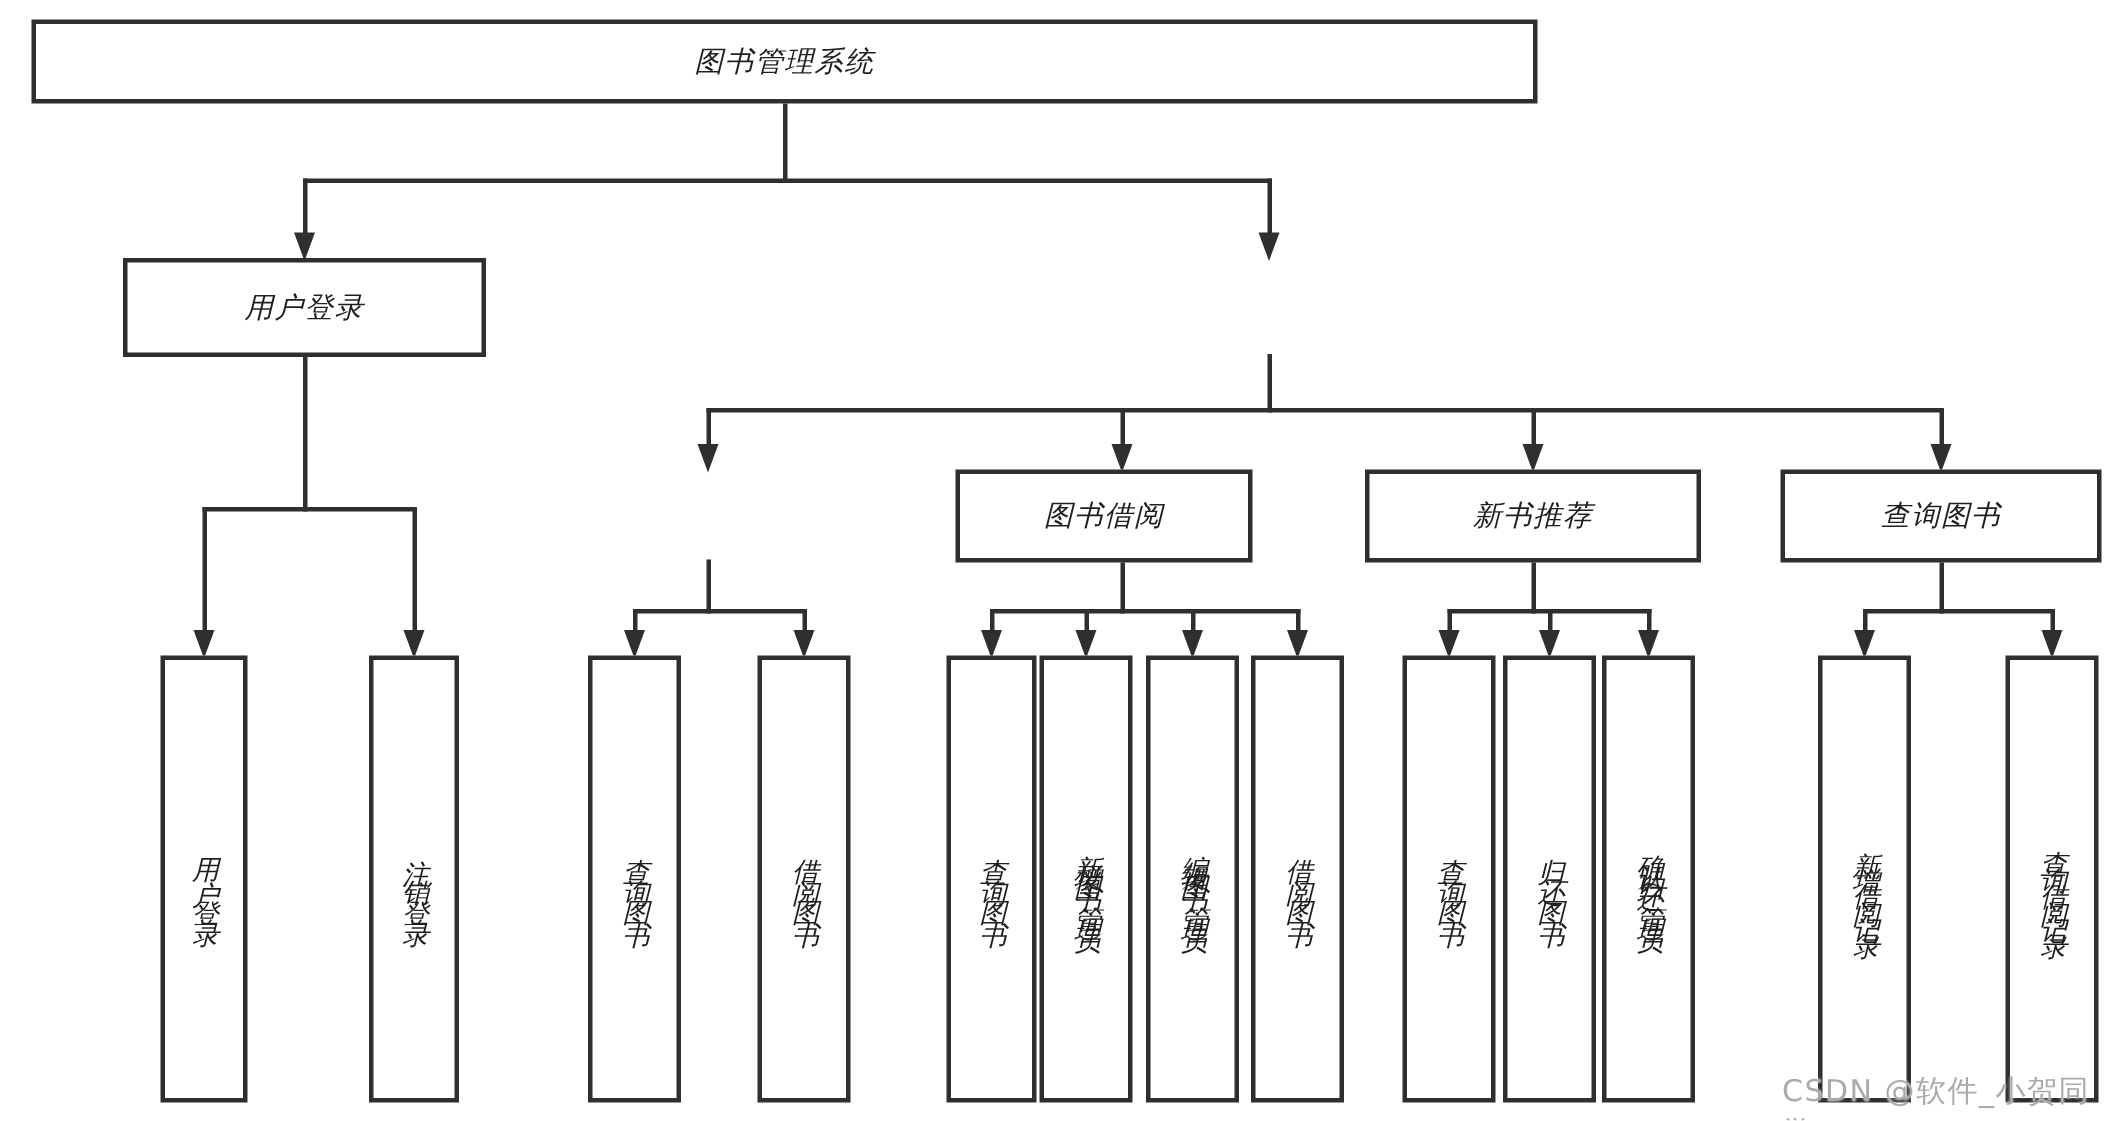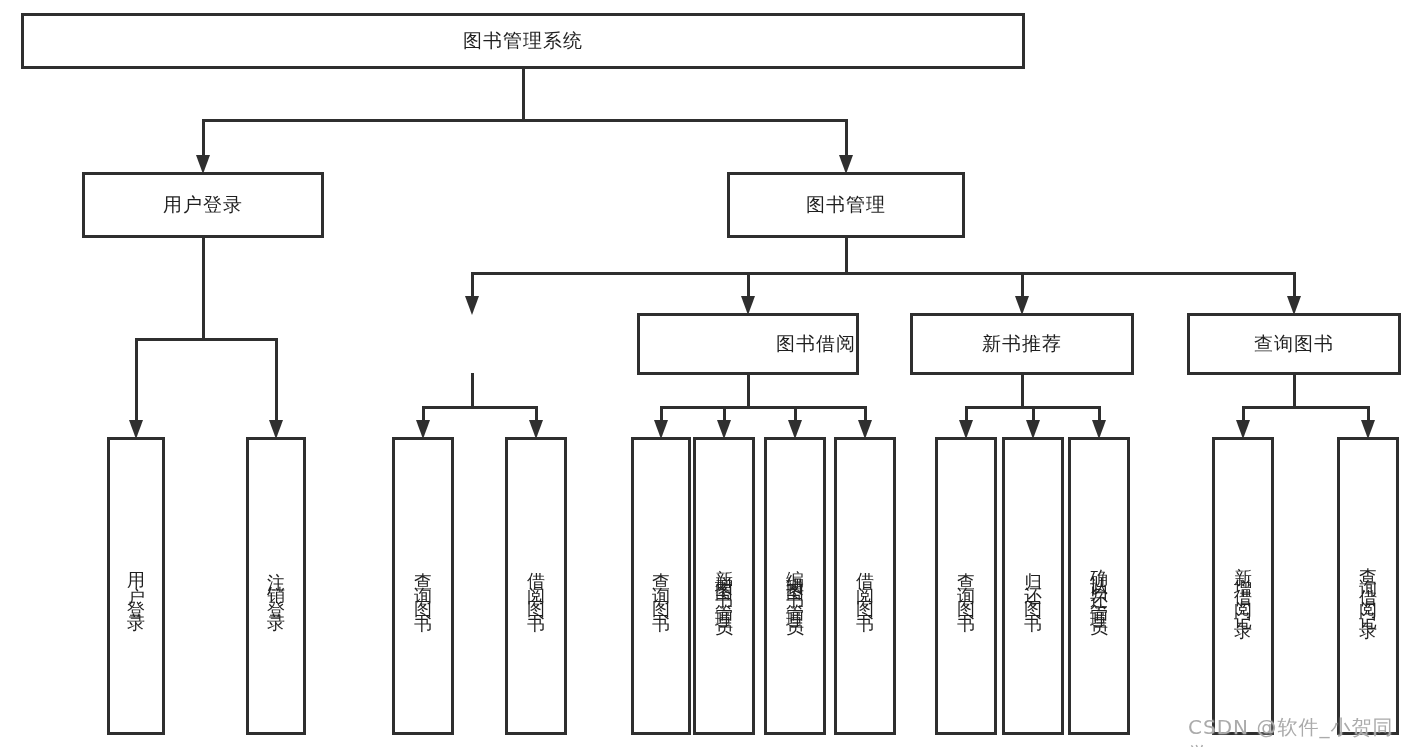--- a/index.html
+++ b/index.html
@@ -23,20 +23,21 @@
     display: flex;
     align-items: center;
     justify-content: center;
     color: var(--text, #1f1f1f);
     z-index: 2;
   }
   .node .label {
     font-size: 19px;
     letter-spacing: 1px;
     white-space: nowrap;
+    font-style: italic;
   }
   .node.vertical .label {
     writing-mode: vertical-rl;
     text-orientation: mixed;
     font-size: 18px;
     white-space: normal;
     line-height: 1;
   }
   .cline {
     position: absolute;
@@ -119,24 +120,21 @@
     <div class="cline" style="left: 1242px; top: 406px; width: 3px; height: 20px;"></div>
     <div class="arrow" style="left: 1236px; top: 420px;"></div>
     <div class="cline" style="left: 1367px; top: 406px; width: 3px; height: 20px;"></div>
     <div class="arrow" style="left: 1361px; top: 420px;"></div>
     <div class="node" style="left: 21px; top: 13px; width: 1004px; height: 56px;">
       <span class="label">图书管理系统</span>
     </div>
     <div class="node" style="left: 82px; top: 172px; width: 242px; height: 66px;">
       <span class="label">用户登录</span>
     </div>
-    <div class="node" style="left: 727px; top: 172px; width: 238px; height: 66px;">
-      <span class="label">图书管理</span>
-    </div>
-    <div class="node" style="left: 637px; top: 313px; width: 222px; height: 62px; justify-content: flex-end;">
+    <div class="node" style="left: 637px; top: 313px; width: 198px; height: 62px;">
       <span class="label">图书借阅</span>
     </div>
     <div class="node" style="left: 910px; top: 313px; width: 224px; height: 62px;">
       <span class="label">新书推荐</span>
     </div>
     <div class="node" style="left: 1187px; top: 313px; width: 214px; height: 62px;">
       <span class="label">查询图书</span>
     </div>
     <div class="node vertical" style="left: 107px; top: 437px; width: 58px; height: 298px;">
       <span class="label" style="letter-spacing: 14px;">用户登录</span>

